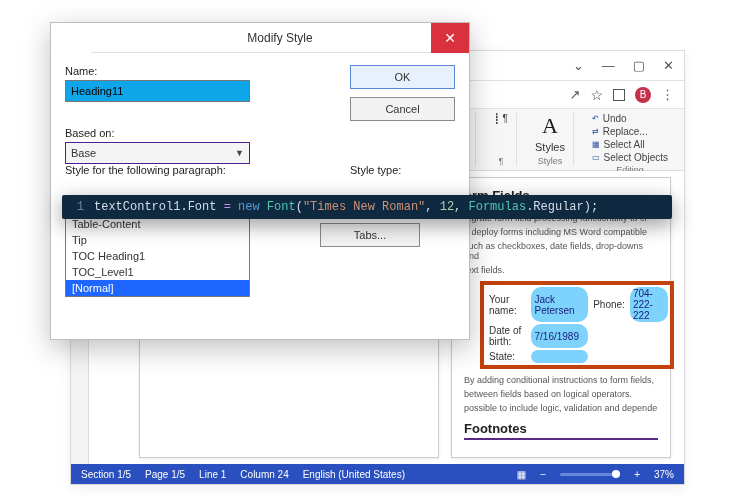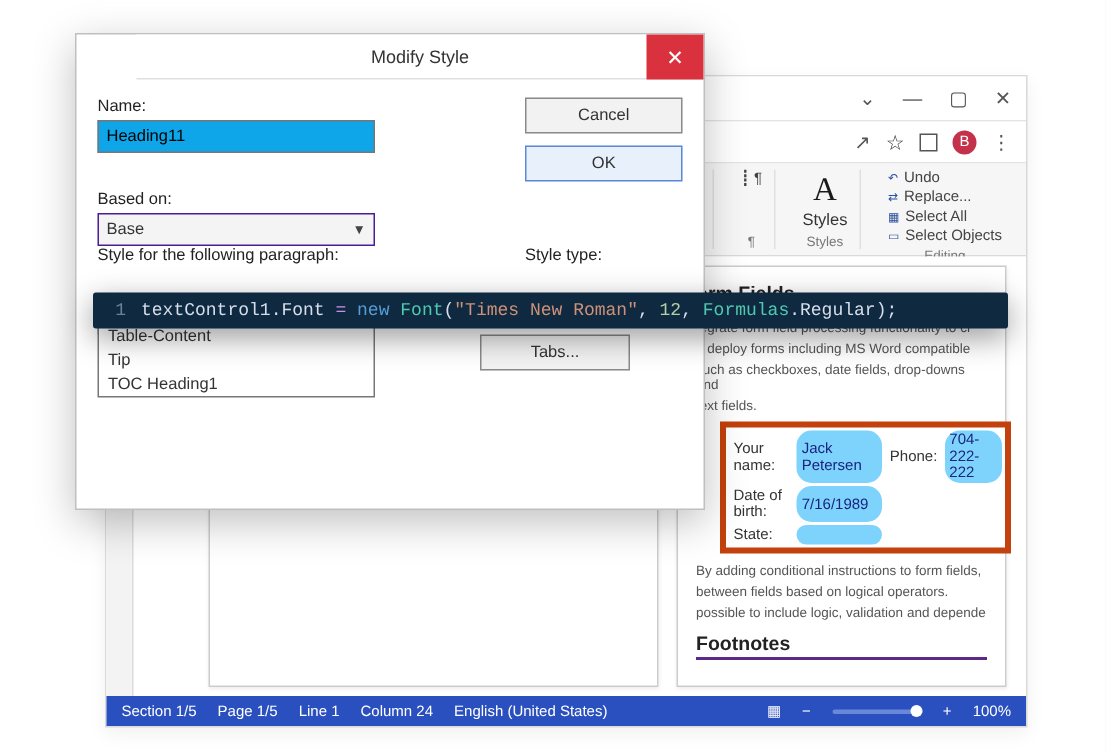--- a/index.html
+++ b/index.html
@@ -276,39 +276,39 @@
     <span>Line 1</span>
     <span>Column 24</span>
     <span>English (United States)</span>
     <span class="spacer"></span>
     <span>▦</span>
     <span>−</span>
     <span class="zoomtrack">
         <span class="zoomthumb"></span>
       </span>
     <span>+</span>
-    <span>100%</span>
+    <span>37%</span>
   </div>
 </div>
 
 <div class="dialog">
   <div class="dlg-titlebar">
     <span>Modify Style</span>
     <div class="dlg-close">
       <span>✕</span>
     </div>
   </div>
   <div class="dlg-body">
     <div class="stylecol">
       <label>Name:</label>
       <input class="txt" style="width: 185px;" value="Heading11">
     </div>
     <div class="btncol">
+      <div class="btn ok">OK</div>
       <div class="btn">Cancel</div>
-      <div class="btn ok">OK</div>
     </div>
 
     <div class="stylecol">
       <label>Based on:</label>
       <div class="combo-wrap">
         <div class="combo">
           <span>Base</span>
             <span class="combo-arrow">▼</span>
         </div>
       </div>
@@ -321,20 +321,22 @@
       <div class="combo-wrap">
         <div class="combo" style="background:#fff">
           <span style="visibility:hidden">Normal</span>
             <span class="combo-arrow">▼</span>
         </div>
         <div class="dropdown" style="top:-2px;">
           <div>Normal</div>
           <div>Table-Content</div>
           <div>Tip</div>
           <div>TOC Heading1</div>
+          <div>TOC_Level1</div>
+          <div class="sel">[Normal]</div>
         </div>
       </div>
     </div>
     <div>
       <label class="nudge-up">Style type:</label>
       <div style="height:38px"></div>
       <div class="btn tabsbtn" style="margin-left:-30px; width:100px">Tabs...</div>
     </div>
 
     <div class="stylecol" style="height:70px"></div>

